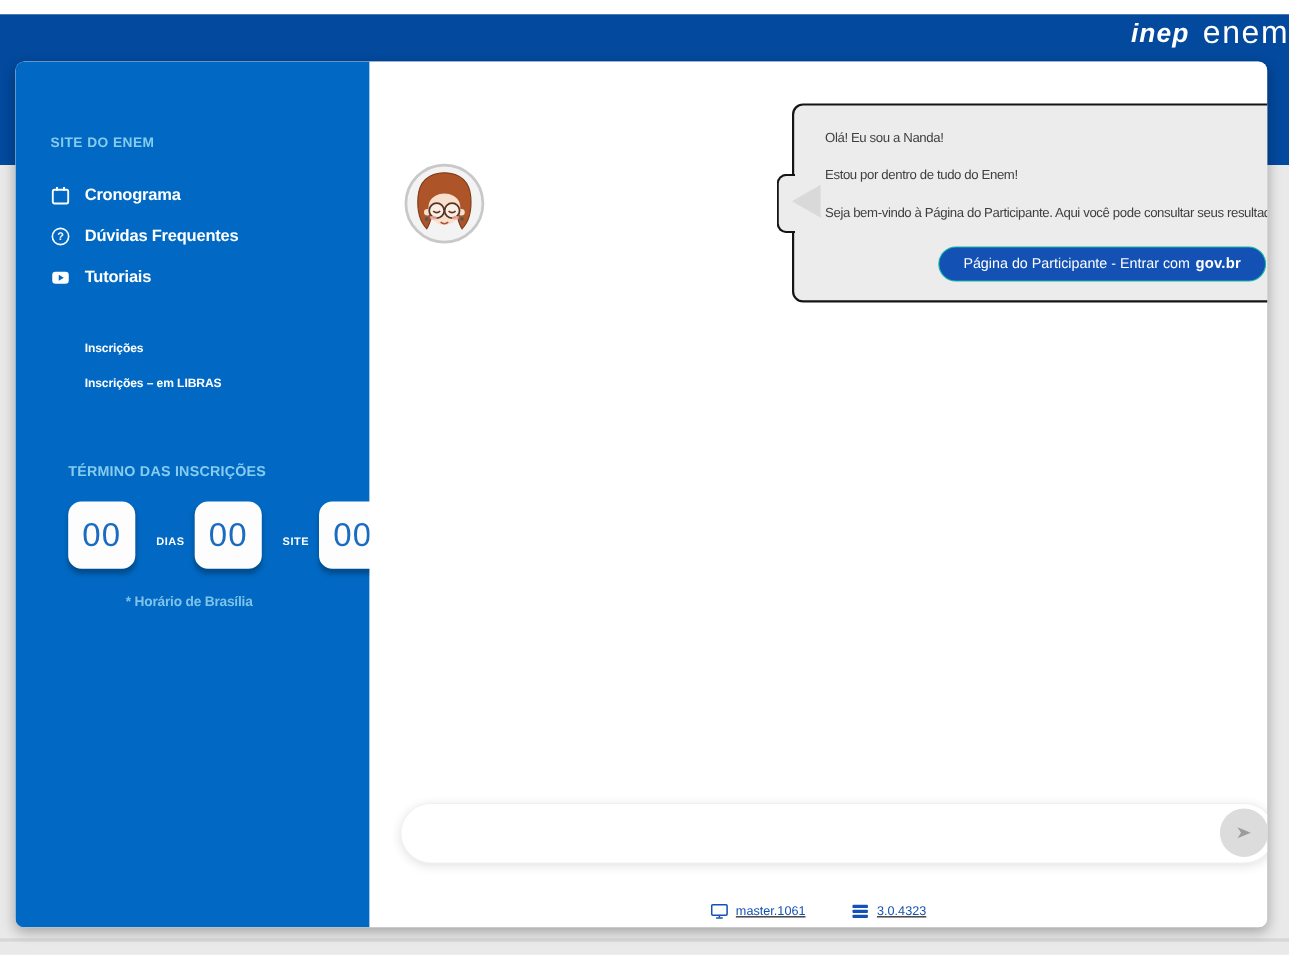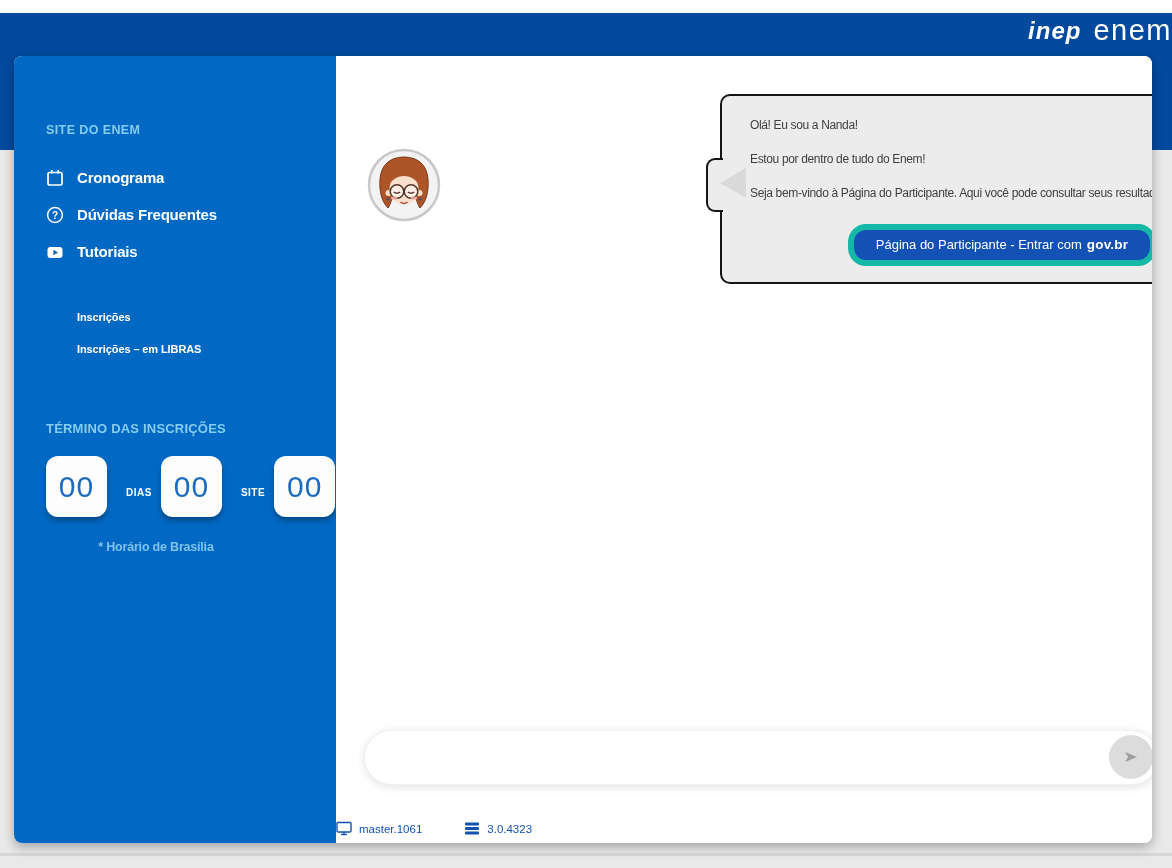--- a/index.html
+++ b/index.html
@@ -28,21 +28,21 @@
                         color:#86ccee; letter-spacing:0.4px; }
   .menu { position:absolute; left:32px; top:103px; }
   .menu-item { display:flex; align-items:center; gap:13px; height:37px; color:#fff;
                font-size:15px; font-weight:600; cursor:pointer; letter-spacing:-0.2px; }
   .mi-icon { width:18px; height:18px; display:flex; align-items:center; justify-content:center; }
   .submenu { position:absolute; left:63px; top:245px; }
   .submenu-item { color:#fff; font-size:11px; font-weight:600; height:32px; display:flex;
                   align-items:center; cursor:pointer; letter-spacing:-0.1px; }
 
   
-  .countdown { position:absolute; left:32px; top:365px; width:220px; }
+  .countdown { position:absolute; left:48px; top:365px; width:220px; }
   .cd-title { font-size:13px; font-weight:700; color:#86ccee; letter-spacing:0.2px; margin-bottom:20px; }
   .cd-row { display:flex; gap:9px; }
   .cd-unit { display:flex; flex-direction:row; align-items:center; }
   .cd-box { width:61px; height:61px; background:#fdfdfd; border-radius:12px;
             box-shadow:0 4px 5px rgba(0,0,0,0.28); display:flex; align-items:center; justify-content:center;
             font-size:30px; color:#1b6cc1; letter-spacing:1px; font-weight:400; }
   .cd-label { margin-top:11px; font-size:10px; font-weight:700; color:#fff; letter-spacing:0.5px;margin-left:19px; }
   .cd-note { margin-top:23px; text-align:center; color:#7fc2ea; font-size:12.5px; font-weight:600;
              letter-spacing:-0.2px; }
 
@@ -57,37 +57,37 @@
   .bubble-tail-box { position:absolute; left:-16px; top:62px; width:17px; height:54px;
             background:#ececec; border:2px solid #151515; border-right:none;
             border-radius:9px 0 0 9px; }
   .bubble-tail-cover { position:absolute; left:-3px; top:64px; width:6px; height:50px; background:#ececec; }
   .bubble-tail-arrow { position:absolute; left:-2px; top:72px; width:0; height:0;
             border-style:solid; border-width:15px 26px 15px 0;
             border-color:transparent #d9d9d9 transparent transparent; }
   .bubble p { font-size:12px; letter-spacing:-0.35px; color:#3f3f3f; white-space:nowrap;
               margin-bottom:20px; }
   .bubble-btn-row { display:flex; justify-content:center; margin-top:24px; }
-  .gov-btn { background:#1351b4; border:6px solid #14b8a6; border-radius:18px; color:#fff;
+  .gov-btn { background:#1351b4; border:1px solid #14b8a6; border-radius:18px; color:#fff;
              font-size:13px; padding:7px 22px 8px; cursor:pointer; font-family:inherit;
              display:flex; align-items:baseline; gap:5px; }
   .gov-btn b { font-size:13.5px; letter-spacing:0.2px; }
 
   
   .input-row { position:absolute; left:28px; bottom:58px; width:795px; height:55px; }
   .chat-input { width:100%; height:100%; border:1px solid #f1f1f1; border-radius:28px; background:#fff;
                 box-shadow:0 2px 10px rgba(0,0,0,0.12); outline:none; padding:0 60px 0 24px;
                 font-size:14px; color:#333; font-family:inherit; }
   .send-btn { position:absolute; right:6px; top:5px; width:44px; height:44px; border-radius:50%;
               background:#dcdcdc; border:none; cursor:pointer;
               display:flex; align-items:center; justify-content:center; }
 
   
   .chat-footer { position:absolute; left:0; bottom:7px; width:100%; display:flex;
-                 gap:42px; }
+                 justify-content:center; gap:42px;text-decoration:underline; }
   .f-item { display:flex; align-items:center; gap:7px; color:#1351b4; font-size:11.5px; }
 </style>
 </head>
 <body>
 
 <div class="top-white"></div>
 <div class="blue-band"></div>
 <div class="bottom-line"></div>
 
 <header class="logo">

